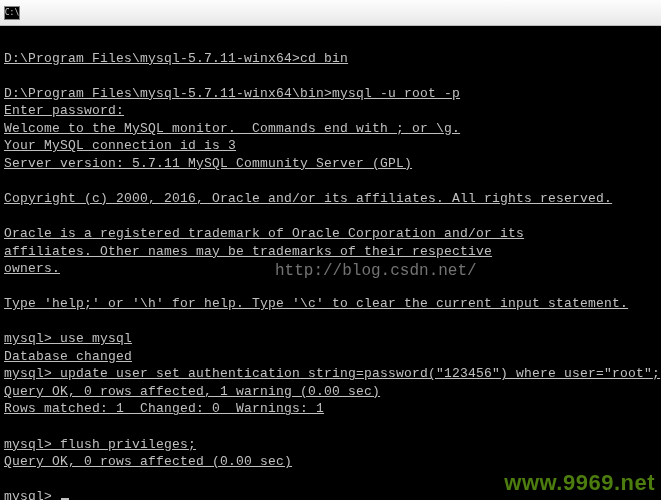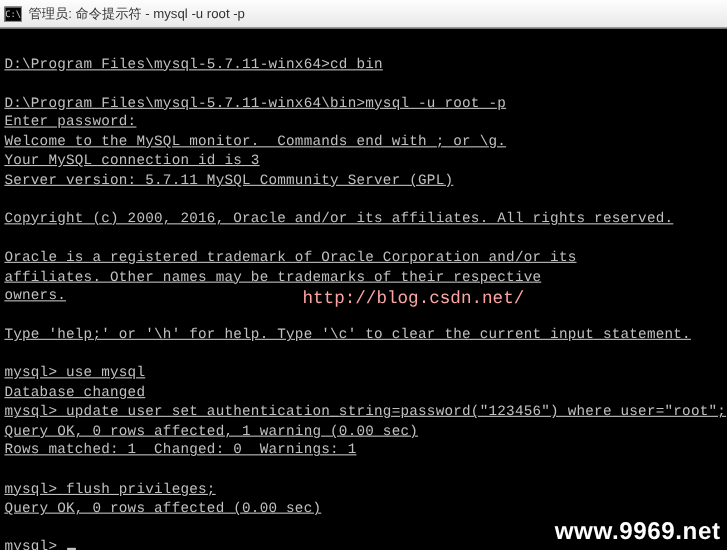--- a/index.html
+++ b/index.html
@@ -41,49 +41,48 @@
       color: #c0c0c0;
       white-space: pre;
       line-height: 1.35;
       letter-spacing: 0.2px;
     }
     .terminal .line { min-height: 1.35em; text-decoration: underline; }
     .watermark-blog {
       position: absolute;
       left: 275px;
       top: 262px;
-      color: #fca5a5;
+      color: #737373;
       font-family: "Courier New", monospace;
       font-size: 16px;
       pointer-events: none;
     }
     .watermark-site {
       position: absolute;
       right: 6px;
       bottom: 4px;
-      color: #ffffff;
+      color: #4d7c0f;
       font-family: Arial, sans-serif;
       font-size: 22px;
       font-weight: bold;
       letter-spacing: 0.5px;
       pointer-events: none;
     }
     .cursor {
       display: inline-block;
       width: 8px;
       height: 2px;
       background: #c0c0c0;
       vertical-align: baseline;
       margin-left: 1px;
     }
   </style>
 </head>
 <body>
 
 <div class="titlebar">
   <span class="icon">C:\</span>
-  <span>管理员: 命令提示符 - mysql  -u root -p</span>
 </div>
 
 <div class="terminal" id="term"><div class="line"></div><div class="line">D:\Program Files\mysql-5.7.11-winx64&gt;cd bin</div><div class="line"></div><div class="line">D:\Program Files\mysql-5.7.11-winx64\bin&gt;mysql -u root -p</div><div class="line">Enter password:</div><div class="line">Welcome to the MySQL monitor.  Commands end with ; or \g.</div><div class="line">Your MySQL connection id is 3</div><div class="line">Server version: 5.7.11 MySQL Community Server (GPL)</div><div class="line"></div><div class="line">Copyright (c) 2000, 2016, Oracle and/or its affiliates. All rights reserved.</div><div class="line"></div><div class="line">Oracle is a registered trademark of Oracle Corporation and/or its</div><div class="line">affiliates. Other names may be trademarks of their respective</div><div class="line">owners.</div><div class="line"></div><div class="line">Type 'help;' or '\h' for help. Type '\c' to clear the current input statement.</div><div class="line"></div><div class="line">mysql&gt; use mysql</div><div class="line">Database changed</div><div class="line">mysql&gt; update user set authentication_string=password("123456") where user="root";</div><div class="line">Query OK, 0 rows affected, 1 warning (0.00 sec)</div><div class="line">Rows matched: 1  Changed: 0  Warnings: 1</div><div class="line"></div><div class="line">mysql&gt; flush privileges;</div><div class="line">Query OK, 0 rows affected (0.00 sec)</div><div class="line"></div><div class="line">mysql&gt; <span class="cursor"></span></div></div>
 
 <div class="watermark-blog">http://blog.csdn.net/</div>
 <div class="watermark-site">www.9969.net</div>
 
 </body></html>

